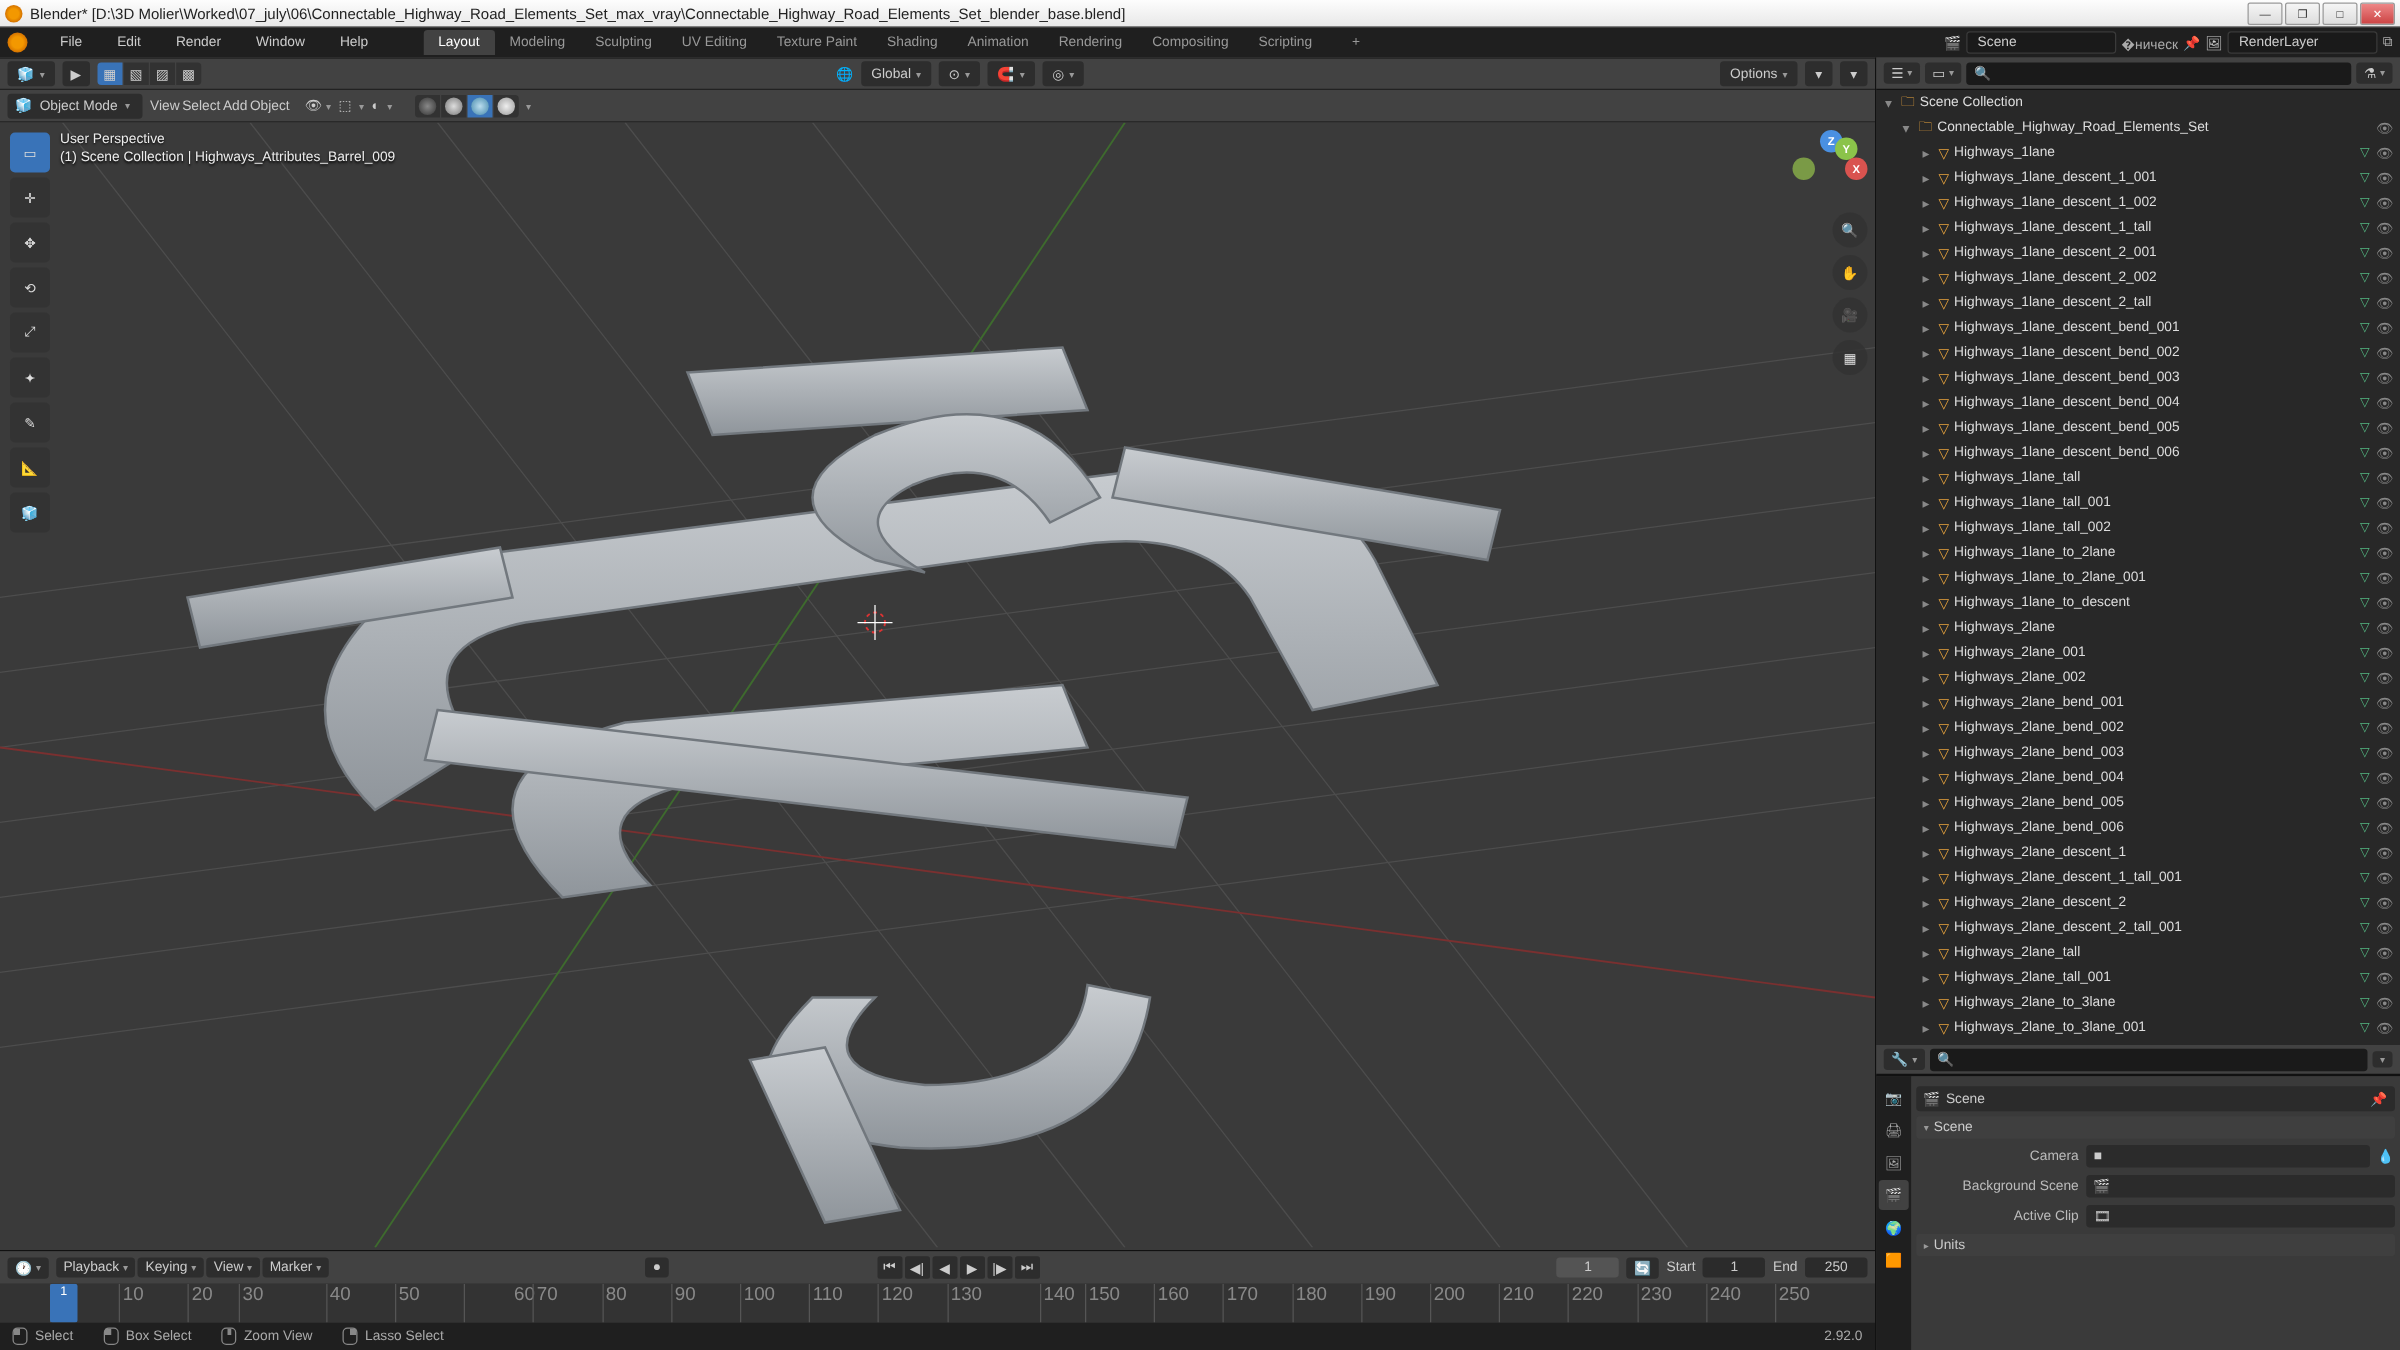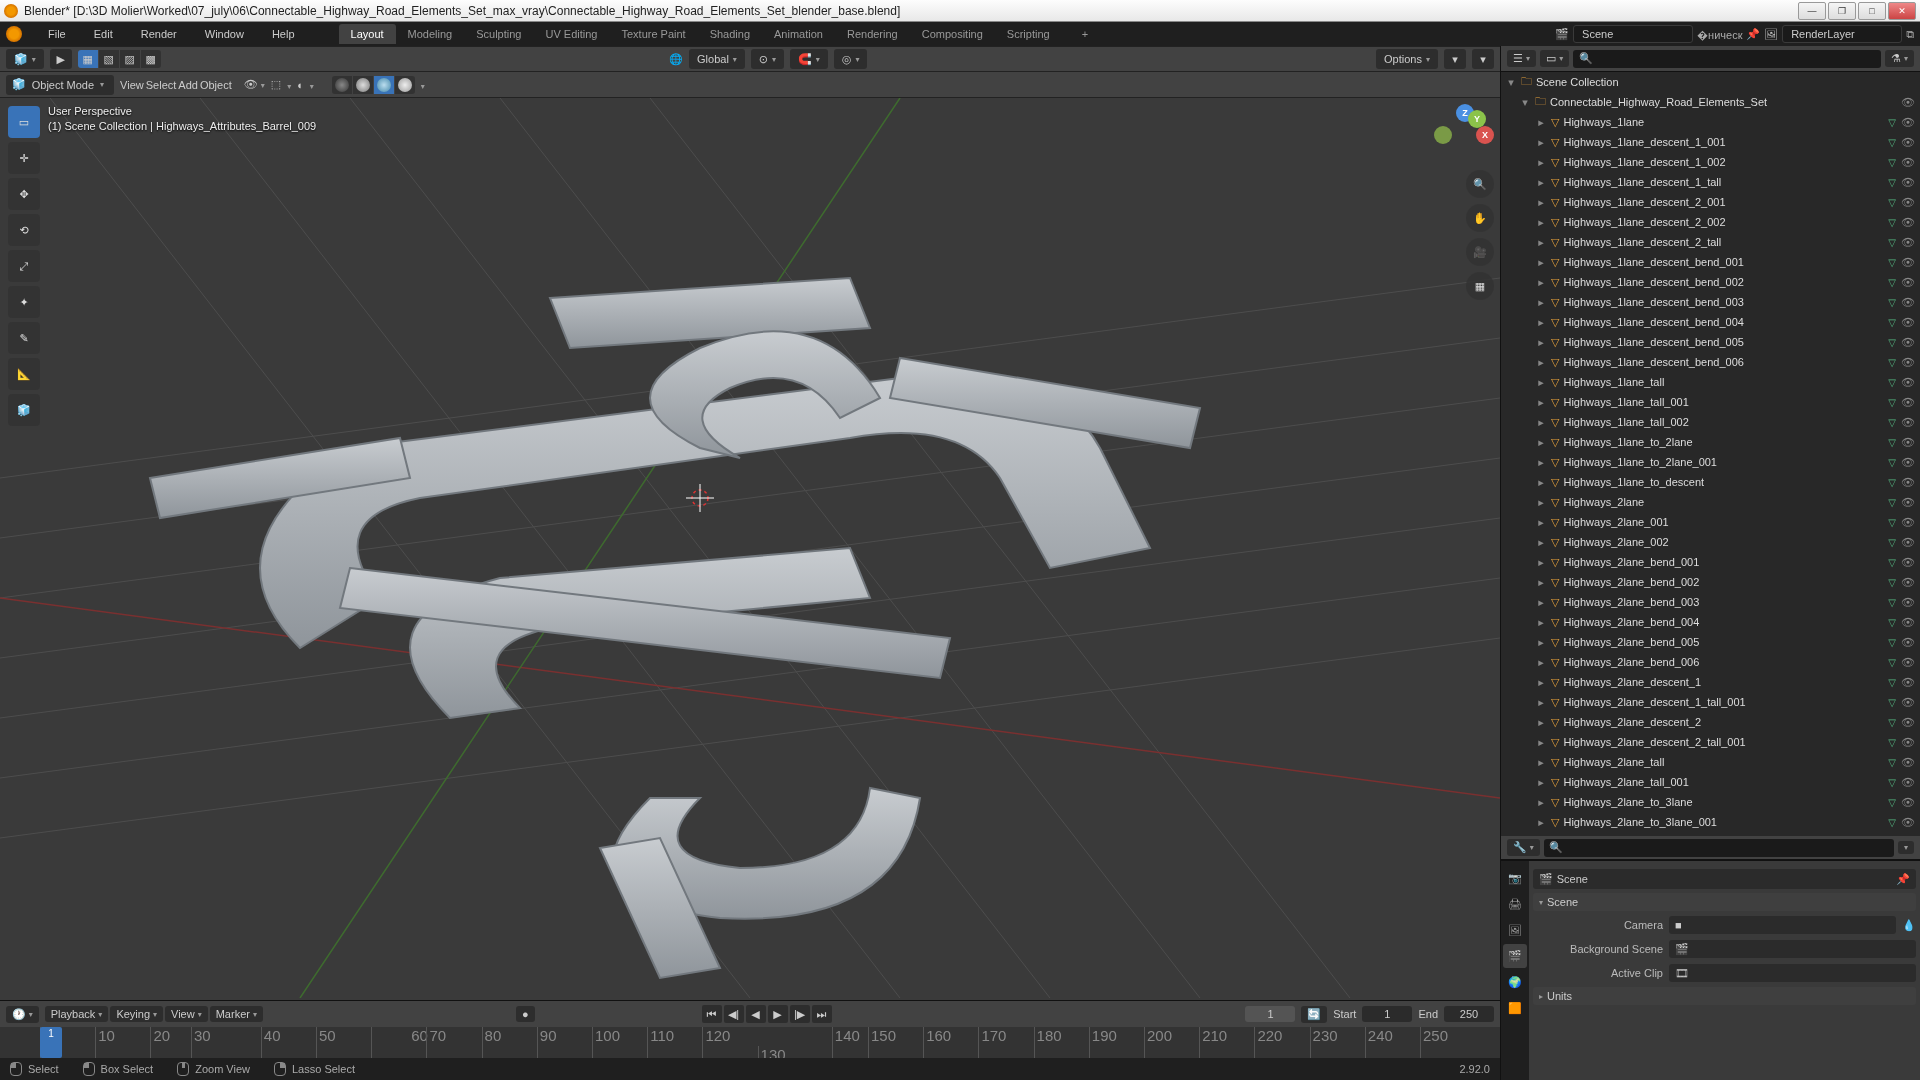--- a/index.html
+++ b/index.html
@@ -341,21 +341,21 @@
             <div class="tick" style="left: 191px; text-align: right;">30</div>
             <div class="tick" style="left: 260.8px;">40</div>
             <div class="tick" style="left: 316px;">50</div>
             <div class="tick" style="left: 371.2px; padding-left: 39px;">60</div>
             <div class="tick" style="left: 426.4px;">70</div>
             <div class="tick" style="left: 481.6px;">80</div>
             <div class="tick" style="left: 536.8px;">90</div>
             <div class="tick" style="left: 592px;">100</div>
             <div class="tick" style="left: 647.2px;">110</div>
             <div class="tick" style="left: 702.4px;">120</div>
-            <div class="tick" style="left: 757.6px; margin-top: 19px;">130</div>
+            <div class="tick" style="left: 757.6px;">130</div>
             <div class="tick" style="left: 812.8px; margin-left: 19px;">140</div>
             <div class="tick" style="left: 868px;">150</div>
             <div class="tick" style="left: 923.2px;">160</div>
             <div class="tick" style="left: 978.4px;">170</div>
             <div class="tick" style="left: 1033.6px;">180</div>
             <div class="tick" style="left: 1088.8px;">190</div>
             <div class="tick" style="left: 1144px;">200</div>
             <div class="tick" style="left: 1199.2px;">210</div>
             <div class="tick" style="left: 1254.4px;">220</div>
             <div class="tick" style="left: 1309.6px;">230</div>

